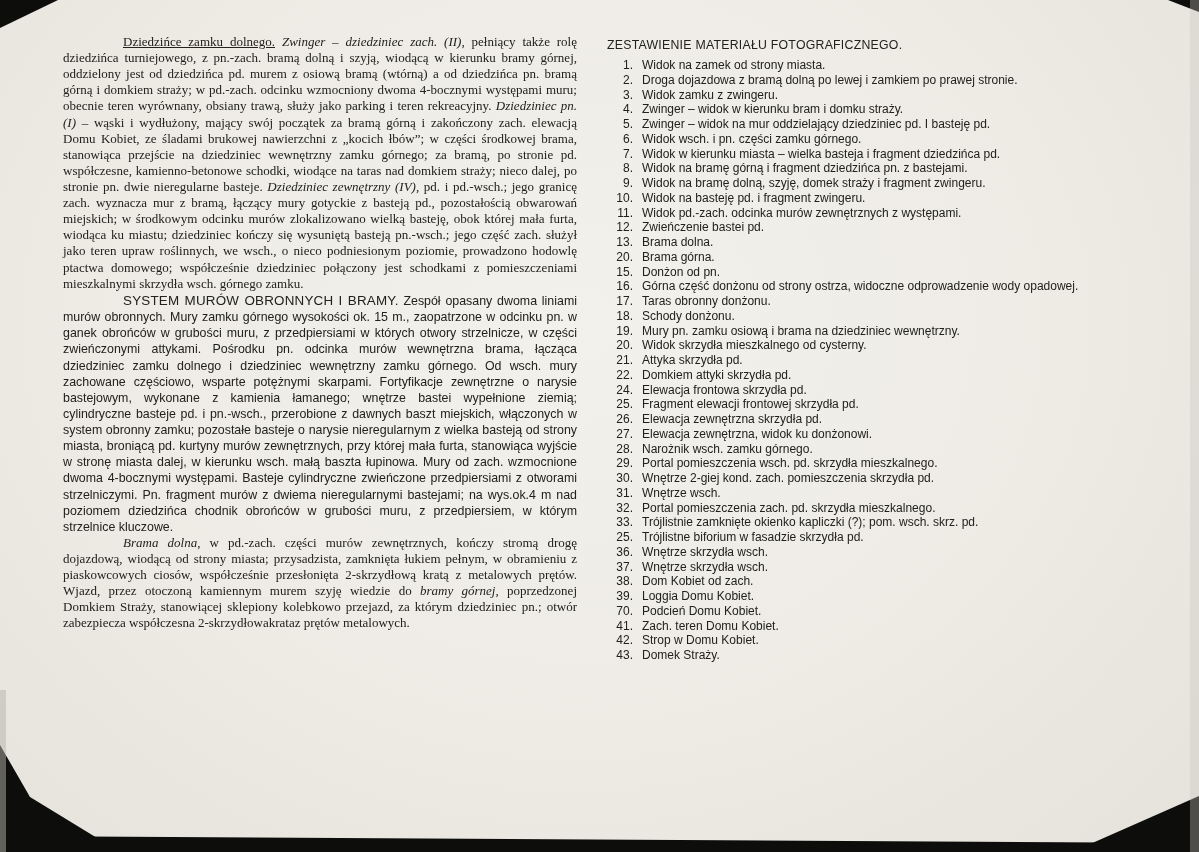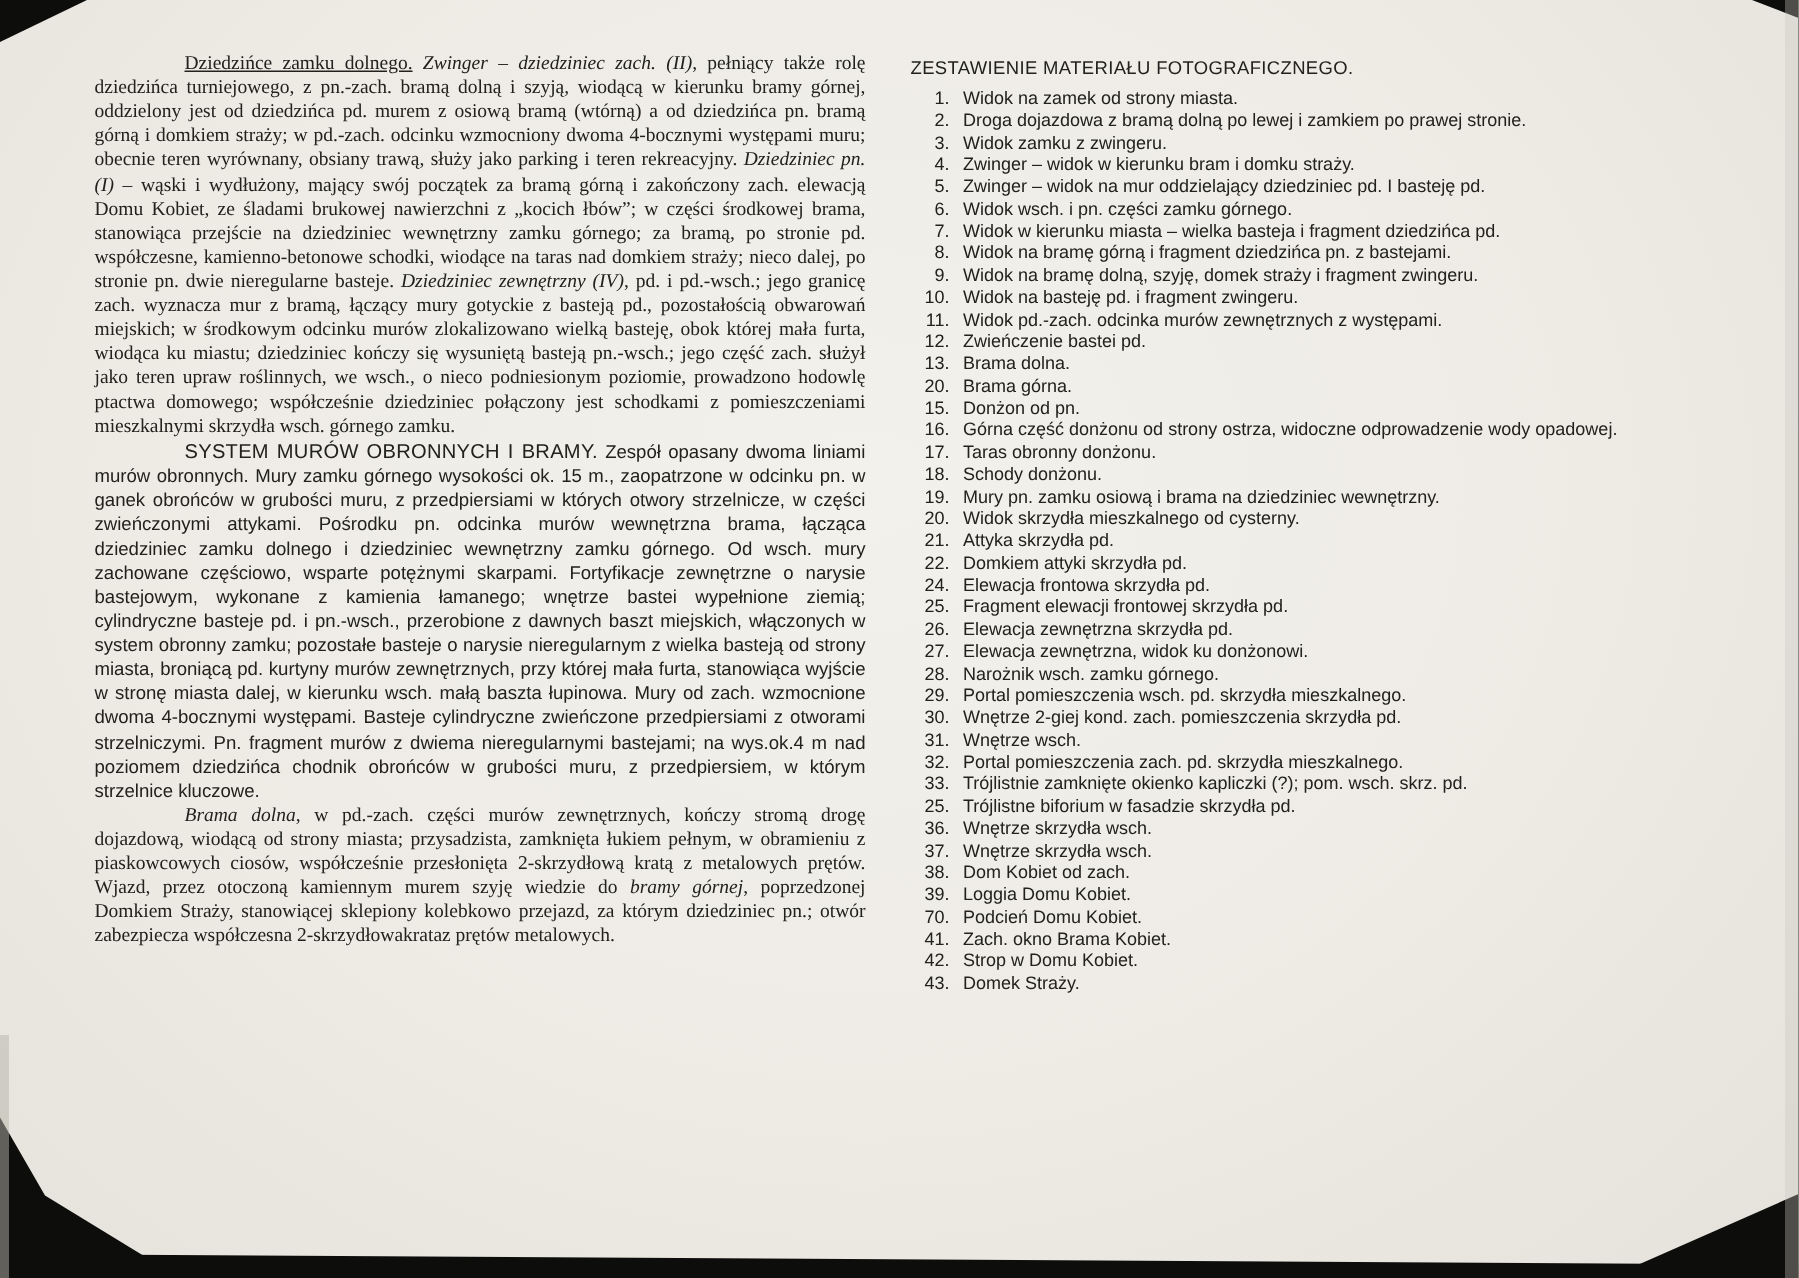--- a/index.html
+++ b/index.html
@@ -200,21 +200,21 @@
         <div class="photo-row">
           <span class="num">39.</span>
           <span class="txt">Loggia Domu Kobiet.</span>
         </div>
         <div class="photo-row">
           <span class="num">70.</span>
           <span class="txt">Podcień Domu Kobiet.</span>
         </div>
         <div class="photo-row">
           <span class="num">41.</span>
-          <span class="txt">Zach. okno Brama Kobiet.</span>
+          <span class="txt">Zach. teren Domu Kobiet.</span>
         </div>
         <div class="photo-row">
           <span class="num">42.</span>
           <span class="txt">Strop w Domu Kobiet.</span>
         </div>
         <div class="photo-row">
           <span class="num">43.</span>
           <span class="txt">Domek Straży.</span>
         </div>
       </div>

